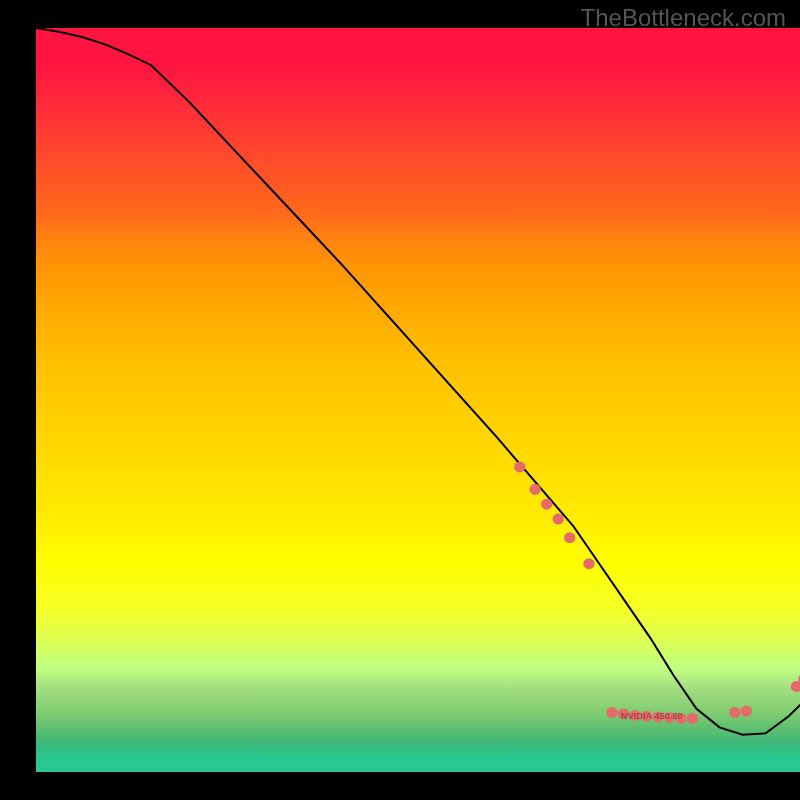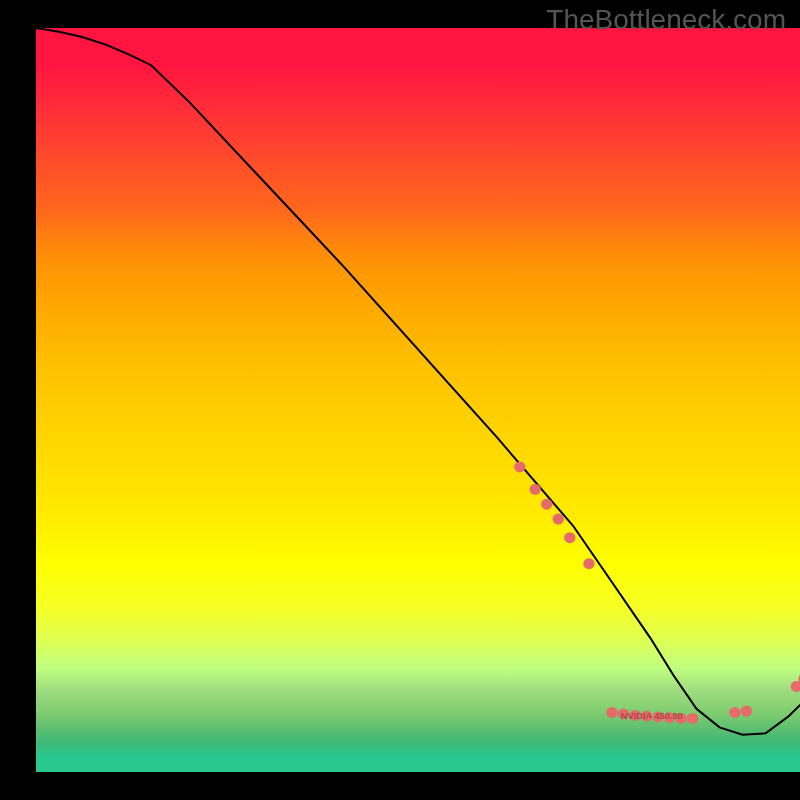--- a/index.html
+++ b/index.html
@@ -8,21 +8,21 @@
     height: 800px;
     background: #000;
     position: relative;
     font-family: Arial, sans-serif;
   }
   .watermark {
     position: absolute;
     top: 4px;
     right: 14px;
     color: #555;
-    font-size: 28px;
+    font-size: 24px;
     font-weight: 500;
     z-index: 10;
   }
   .plot-area {
     position: absolute;
     left: 36px;
     top: 28px;
     width: 768px;
     height: 744px;
   }

